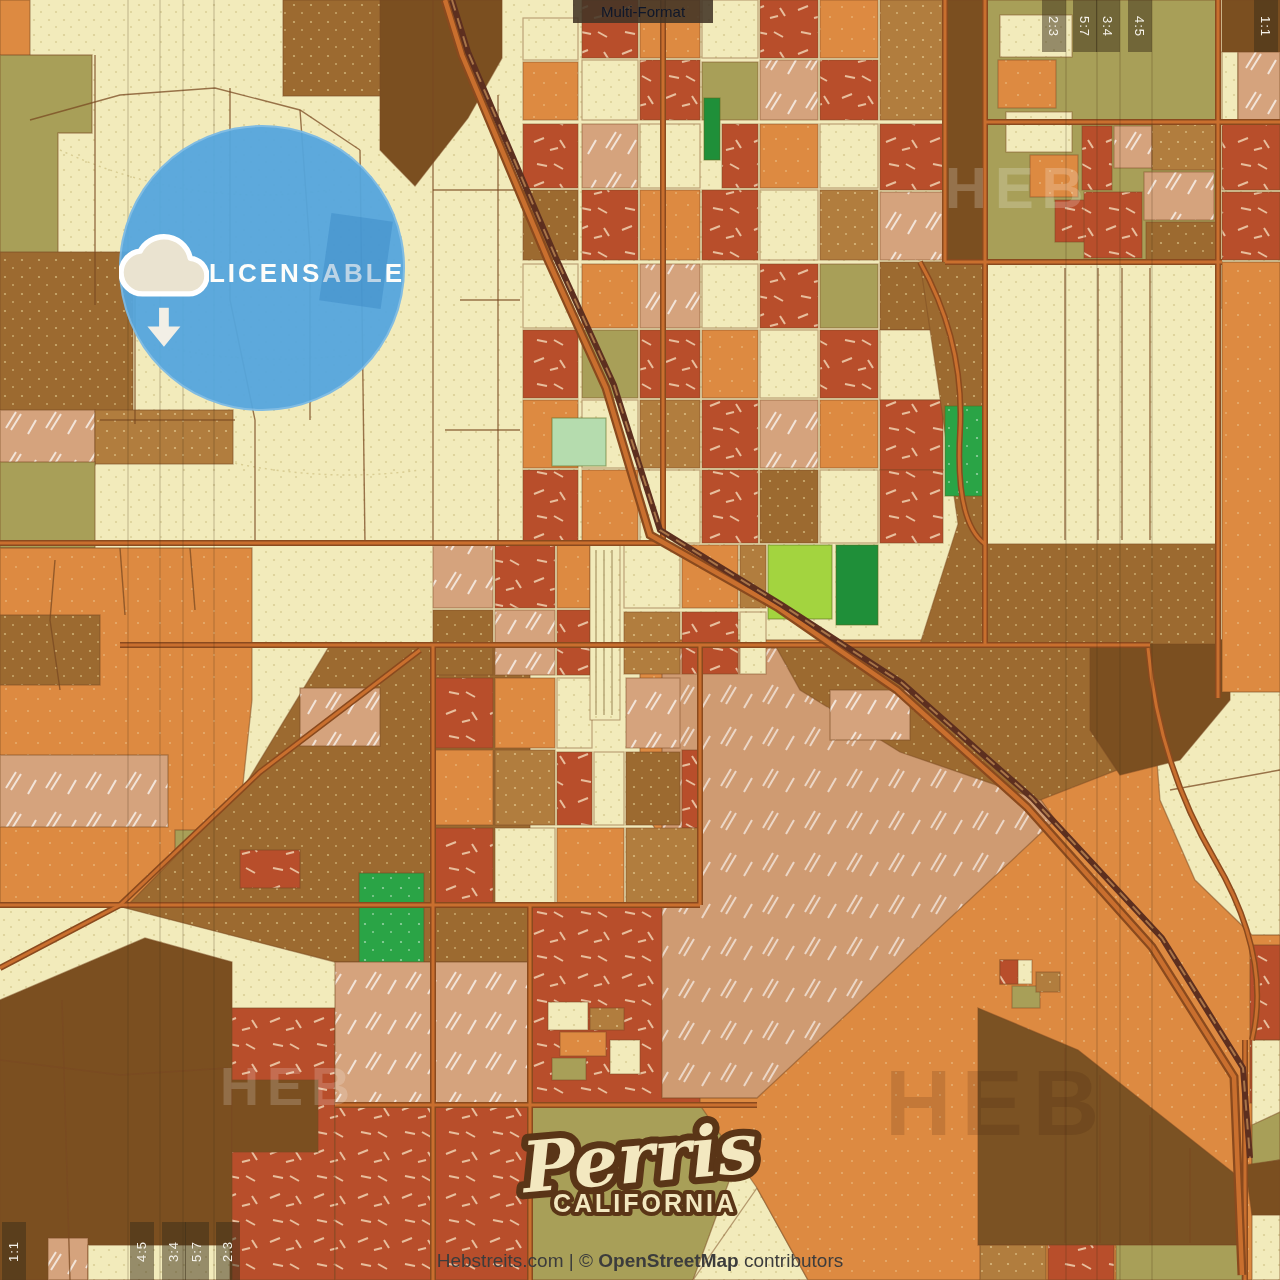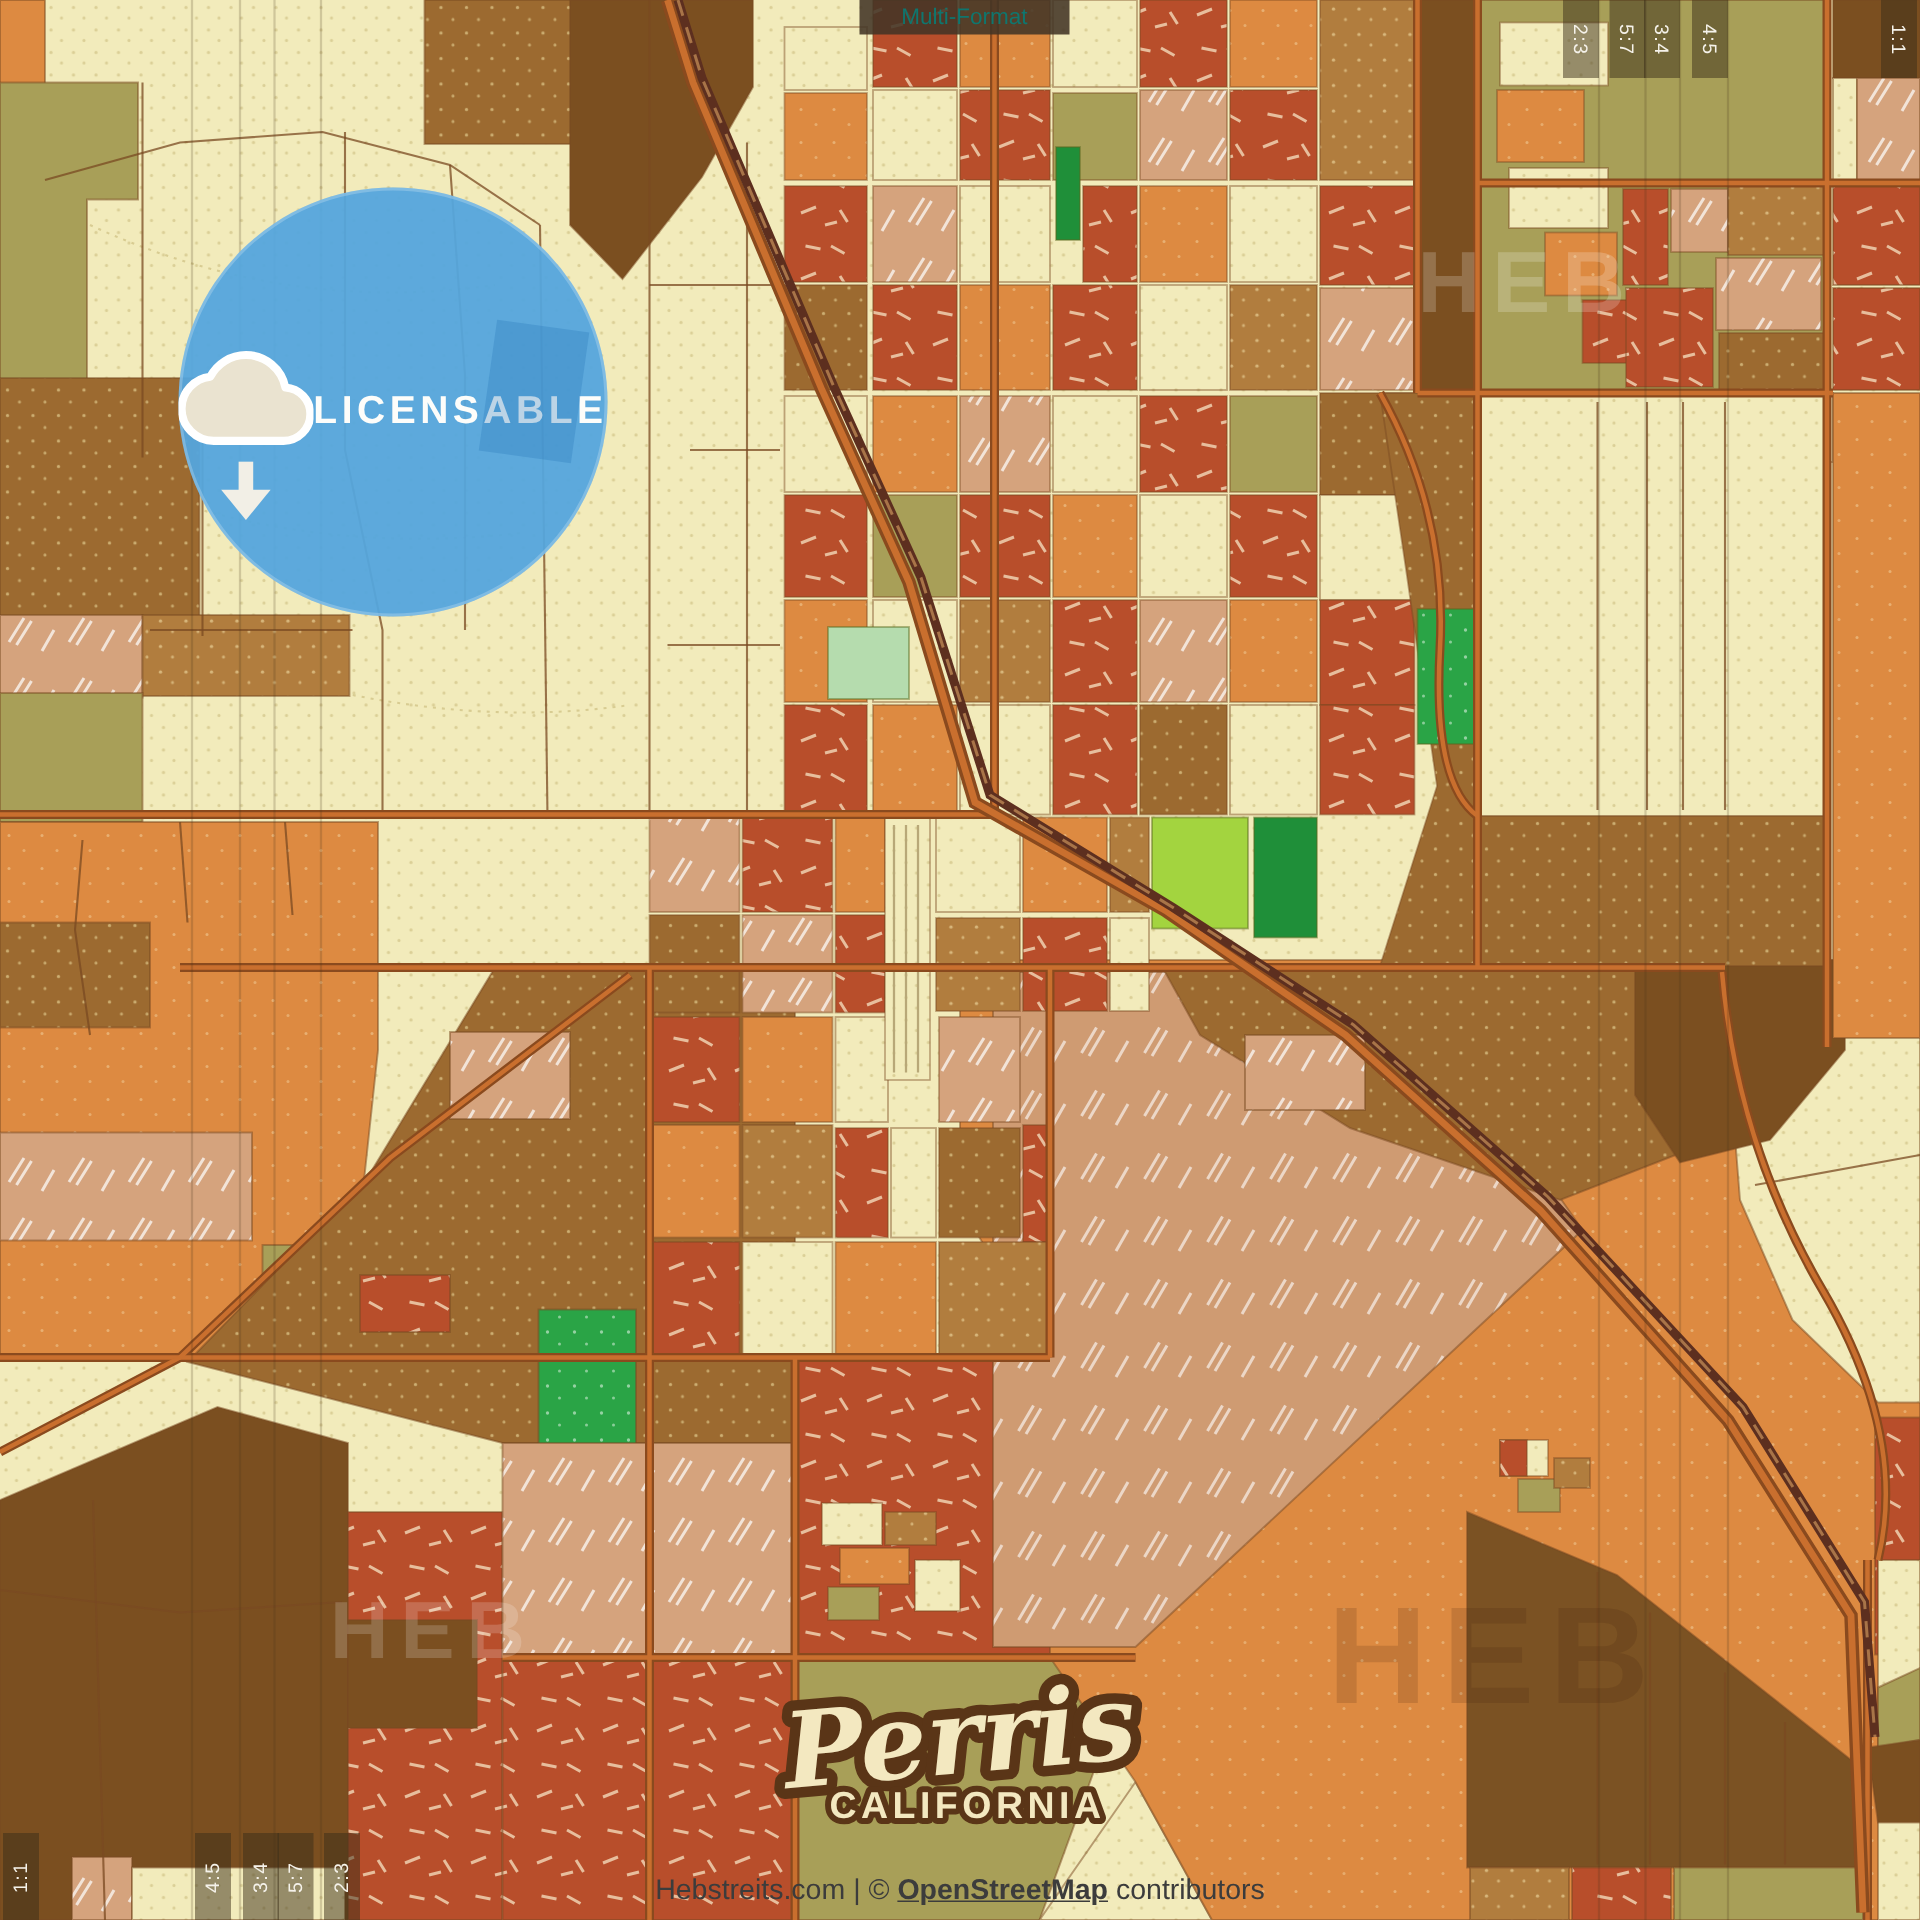--- a/index.html
+++ b/index.html
@@ -1,21 +1,21 @@
 <!DOCTYPE html>
 <html><head>
 <meta charset="utf-8">
 <style>
   html,body{margin:0;padding:0;background:#222;}
   #stage{position:relative;width:1280px;height:1280px;overflow:hidden;
          font-family:"Liberation Sans",sans-serif;background:#f2ebbd;}
   #map-svg{position:absolute;left:0;top:0;}
   
   .format-tag{position:absolute;left:573px;top:0;width:140px;height:23px;
-    background:rgba(66,52,38,.88);color:#0f766e;font-size:15px;
+    background:rgba(66,52,38,.88);color:#0f172a;font-size:15px;
     display:flex;align-items:center;justify-content:center;}
   
   .strip{position:absolute;width:24px;background:rgba(58,46,24,.50);
     display:flex;align-items:center;justify-content:center;}
   .strip span{color:#f5f2ea;font-size:13px;letter-spacing:1px;white-space:nowrap;}
   .strip.top{top:0;height:52px;}
   .strip.top span{transform:rotate(90deg);}
   .strip.bottom{bottom:0;height:58px;}
   .strip.bottom span{transform:rotate(-90deg);}
   
@@ -24,21 +24,21 @@
     box-shadow:inset 0 0 0 2px rgba(255,255,255,.22);
     display:flex;flex-direction:row;align-items:center;}
   .badge .accent{position:absolute;right:18px;top:92px;width:62px;height:88px;
     background:rgba(40,120,185,.30);transform:rotate(8deg);}
   .badge svg{margin-top:34px;}
   .badge .label{margin-top:10px;color:#fdfdfa;font-size:26px;font-weight:700;
     letter-spacing:3px;}
   
   .footer{position:absolute;left:0;bottom:8px;width:100%;text-align:center;
     font-size:19px;color:#3c3c3c;}
-  .footer b{font-weight:700;text-decoration:underline;}
+  .footer b{font-weight:700;}
 </style>
 </head>
 <body>
 
 <div id="stage">
 
 <svg id="map-svg" width="1280" height="1280" viewBox="0 0 1280 1280">
   <defs>
     <pattern id="pCream" width="15" height="15" patternUnits="userSpaceOnUse">
       <rect width="15" height="15" fill="#f2ebbb"></rect>

